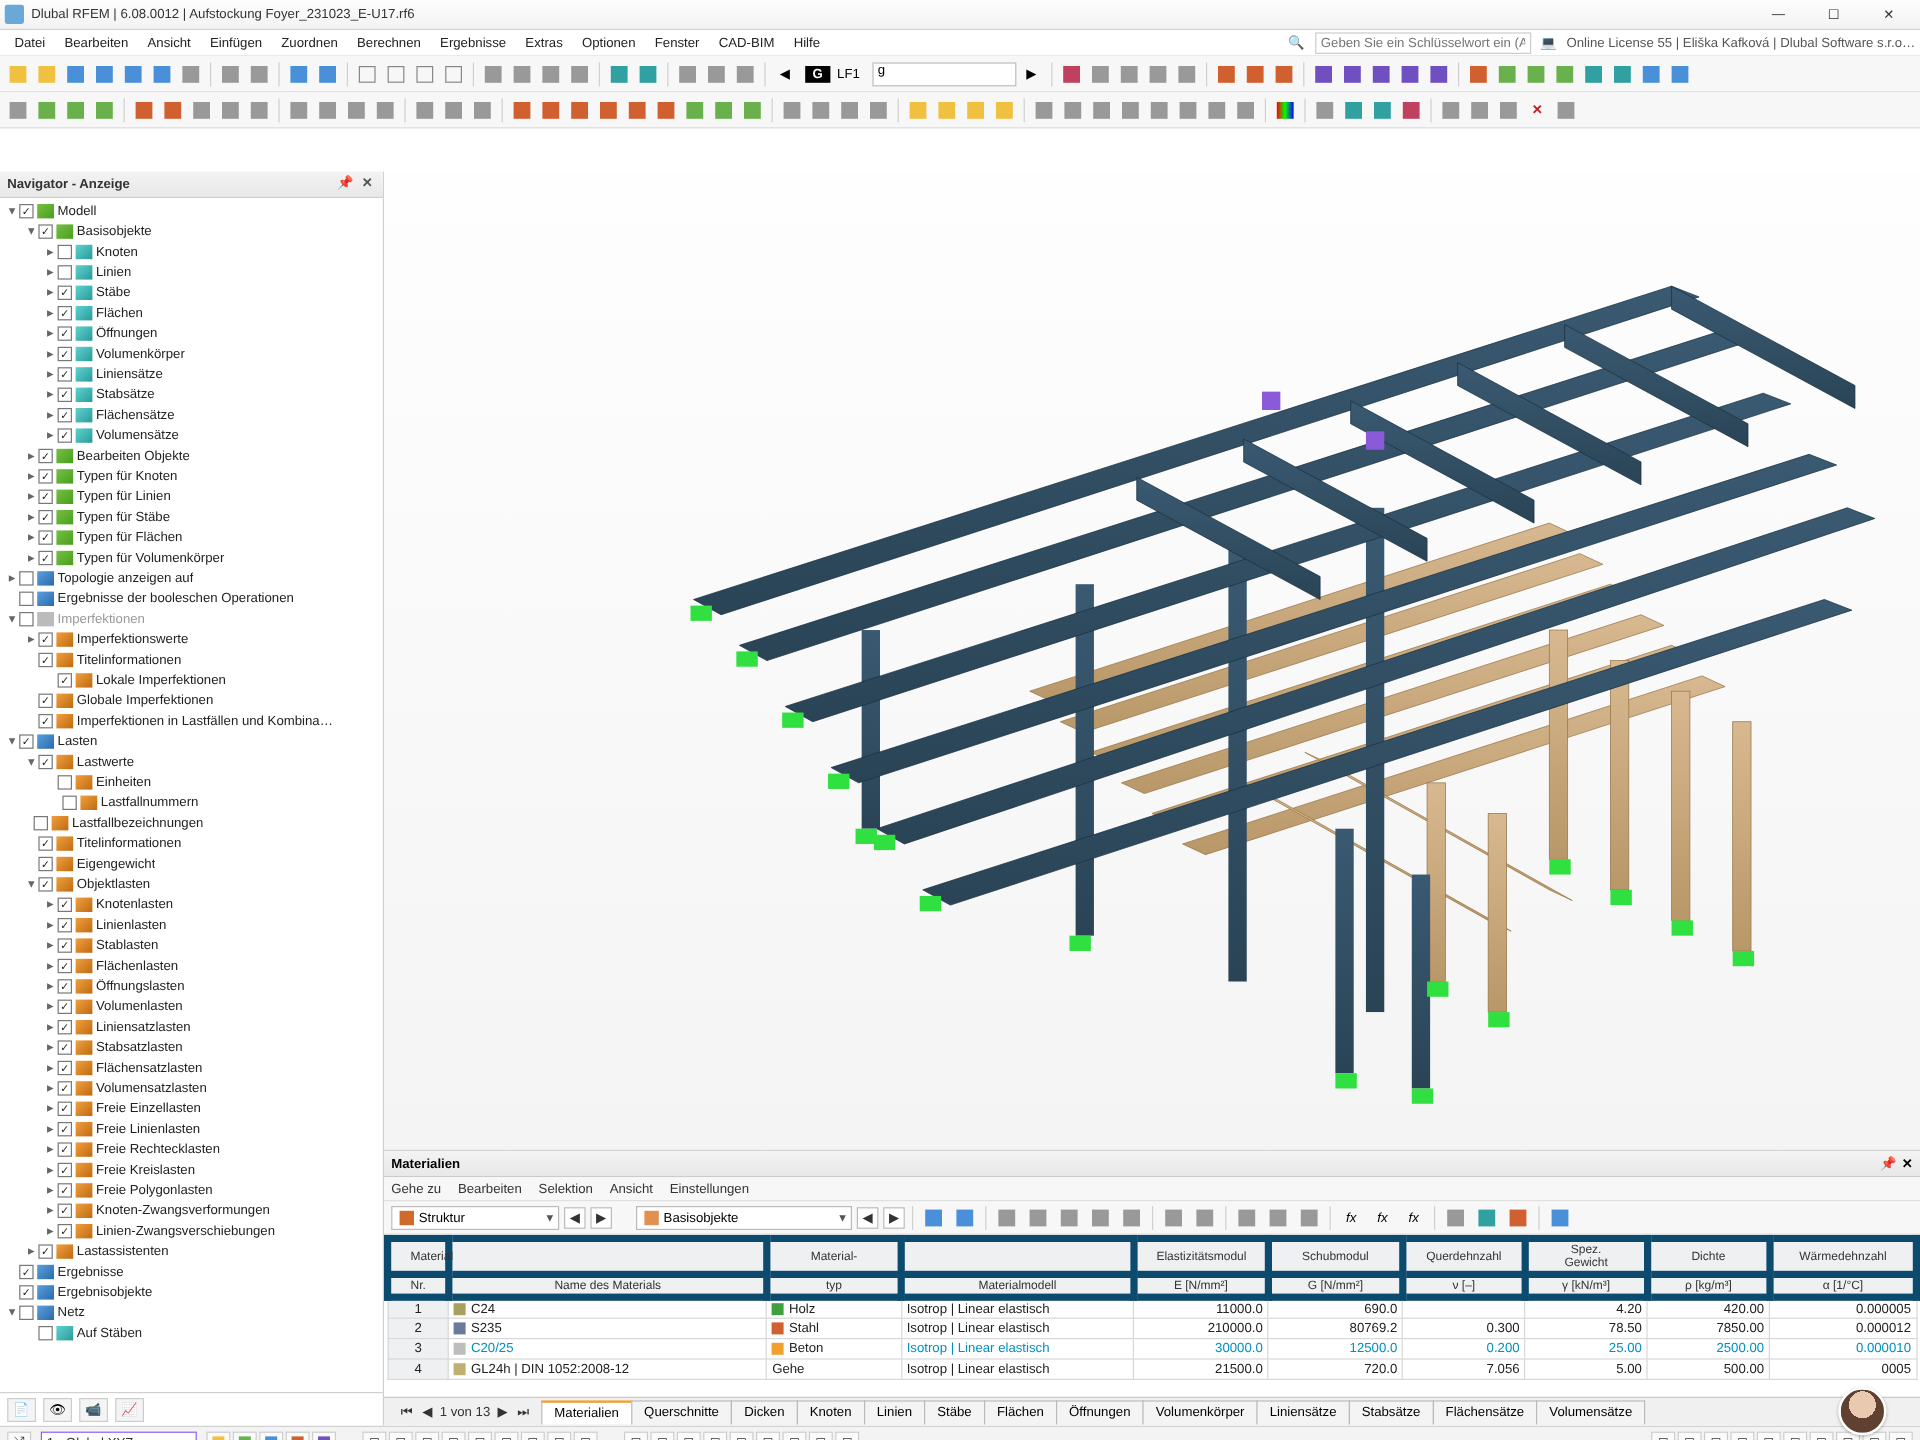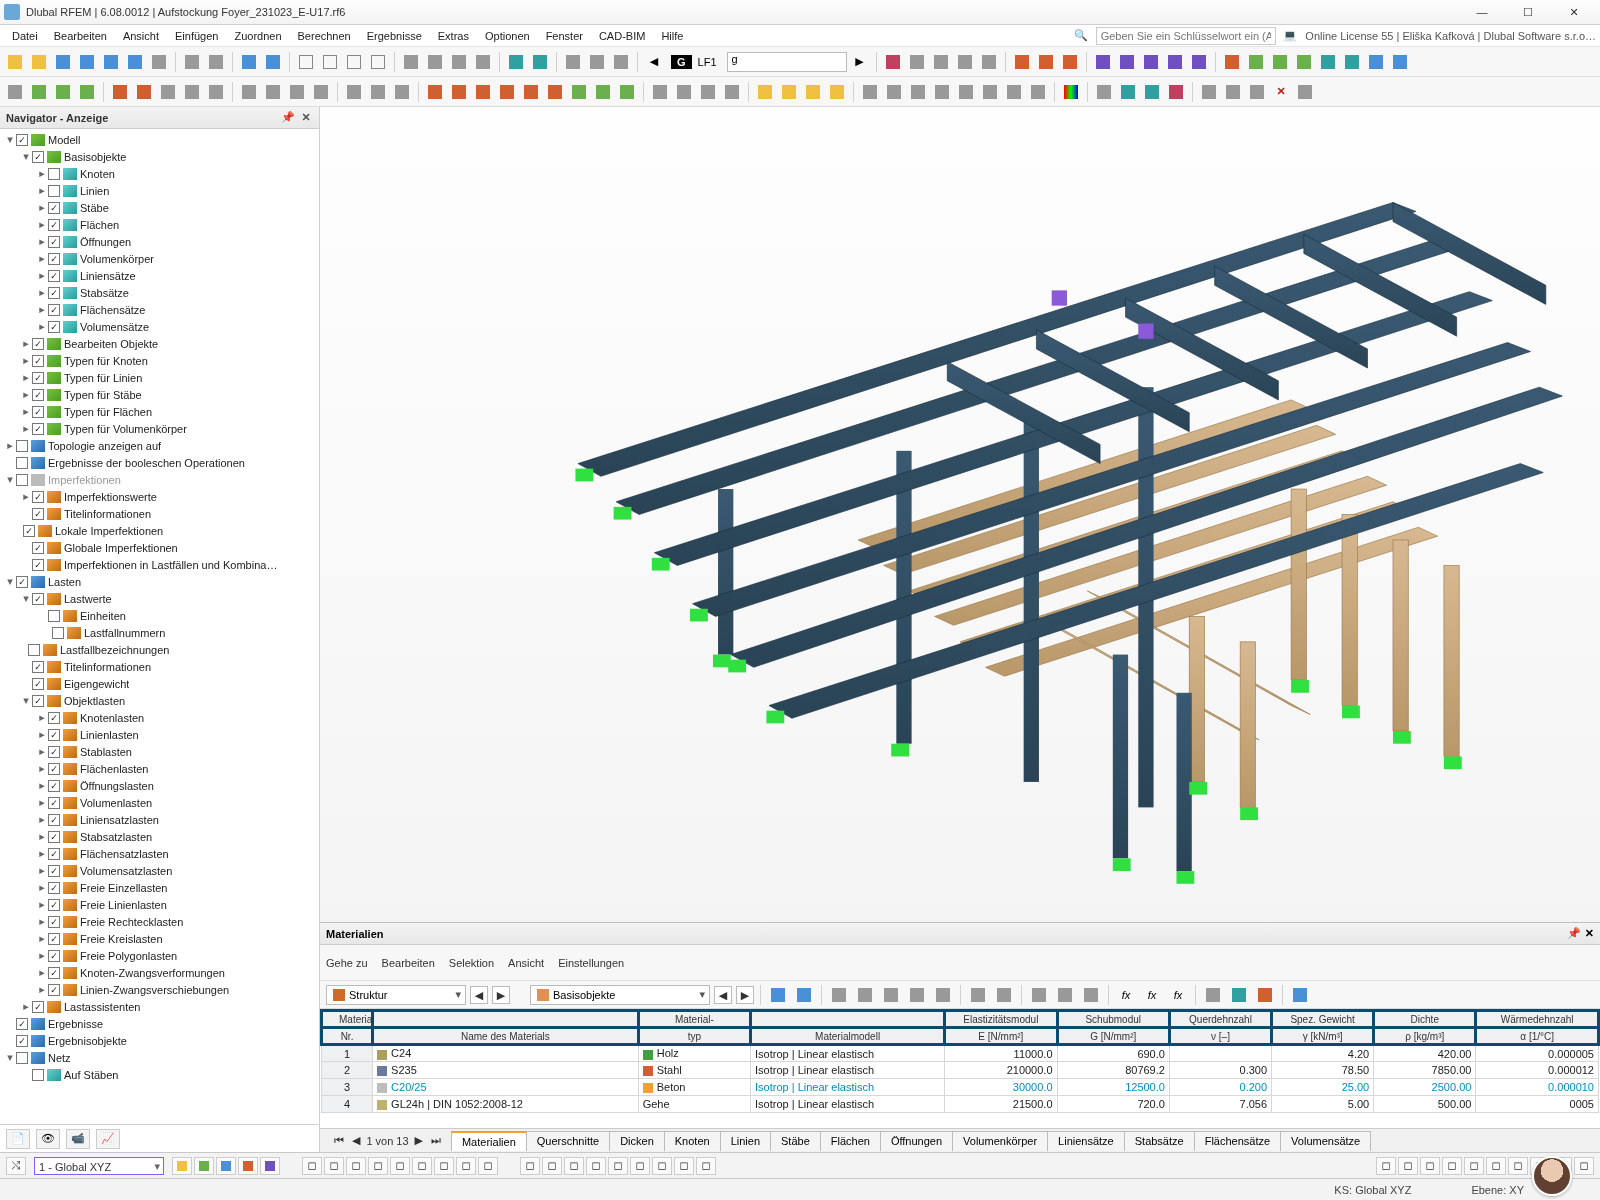--- a/index.html
+++ b/index.html
@@ -18,21 +18,21 @@
 .toolbar { height:30px; background:#f7f7f7; border-bottom:1px solid #dcdcdc; display:flex; align-items:center; padding:0 4px; gap:2px; }
 .toolbar .tbtn { width:22px; height:22px; border:1px solid transparent; display:flex; align-items:center; justify-content:center; cursor:pointer; }
 .toolbar .sep { width:1px; height:20px; background:#d0d0d0; margin:0 3px; }
 .toolbar .tglyph { width:14px; height:14px; border:1px solid #888; }
 .toolbar .lf-label { background:#000; color:#fff; padding:1px 6px; font-weight:bold; margin-left:4px; }
 .toolbar .lf-text { padding:1px 4px; }
 .toolbar .lf-combo { width:120px; height:20px; border:1px solid #bbb; background:#fff; padding:0 4px; margin-left:4px; }
 .toolbar2 { height:30px; background:#f7f7f7; border-bottom:1px solid #dcdcdc; display:flex; align-items:center; padding:0 4px; gap:2px; }
 .toolbar2 .tbtn { width:22px; height:22px; border:1px solid transparent; display:flex; align-items:center; justify-content:center; cursor:pointer; }
 .toolbar2 .sep { width:1px; height:20px; background:#d0d0d0; margin:0 3px; }
-.content { display:flex; height:calc(1200px - 25px - 22px - 30px - 30px - 22px - 26px); }
+.content { display:flex; height:calc(1200px - 25px - 22px - 30px - 30px - 22px - 26px);margin-top:36px; }
 .navigator { width:320px; border-right:1px solid #d0d0d0; display:flex; flex-direction:column; background:#fff; }
 .nav-header { height:22px; background:linear-gradient(#f3f3f3,#e8e8e8); border-bottom:1px solid #ccc; display:flex; align-items:center; padding:0 6px; font-weight:bold; color:#333; }
 .nav-header .controls { margin-left:auto; display:flex; gap:4px; }
 .nav-header .hbtn { width:14px; height:14px; cursor:pointer; color:#555; text-align:center; line-height:12px;}
 .nav-tree { flex:1; overflow-y:auto; padding:2px 0; }
 .tree-row { display:flex; align-items:center; height:17px; padding-left:4px; cursor:pointer; white-space:nowrap; }
 .tw { display:inline-block; width:12px; text-align:center; color:#666; }
 .cb { width:12px; height:12px; border:1px solid #777; margin-right:3px; display:inline-flex; align-items:center; justify-content:center; font-size:9px; color:#222; background:#fff; flex-shrink:0; }
 .cb.checked::after { content:"✓"; }
 .nicon { width:14px; height:12px; margin-right:3px; display:inline-block; flex-shrink:0; }
@@ -43,33 +43,33 @@
 .ic-gray { background:#bbb; }
 .tree-label { color:#222; overflow:hidden; text-overflow:ellipsis; }
 .tree-label.dim { color:#999; }
 .nav-bottom { height:28px; border-top:1px solid #d0d0d0; display:flex; align-items:center; gap:6px; padding:0 6px; }
 .nav-bottom .nbtn { width:24px; height:20px; border:1px solid #ccc; background:#f4f4f4; display:flex; align-items:center; justify-content:center; cursor:pointer; }
 .main { flex:1; display:flex; flex-direction:column; background:#fff; }
 .viewport { flex:1; display:flex; align-items:center; justify-content:center; background:linear-gradient(#fefefe,#f4f4f4); position:relative; overflow:hidden; }
 .bottom-panel { height:230px; border-top:1px solid #c0c0c0; display:flex; flex-direction:column; background:#f7f7f7; }
 .bp-header { height:22px; background:linear-gradient(#f3f3f3,#e8e8e8); border-bottom:1px solid #ccc; display:flex; align-items:center; padding:0 6px; font-weight:bold; }
 .bp-header .controls { margin-left:auto; display:flex; gap:4px; }
-.bp-menubar { height:36px; display:flex; align-items:center; padding:0 6px; gap:14px; background:#f7f7f7; border-bottom:1px solid #e0e0e0;}
+.bp-menubar { height:20px; display:flex; align-items:center; padding:0 6px; gap:14px; background:#f7f7f7; border-bottom:1px solid #e0e0e0;}
 .bp-menubar span { color:#333; cursor:pointer; }
 .bp-toolbar { height:28px; display:flex; align-items:center; padding:0 6px; gap:4px; border-bottom:1px solid #dcdcdc; }
 .bp-toolbar .combo { height:20px; border:1px solid #bbb; background:#fff; padding:0 20px 0 6px; position:relative; min-width:140px; display:flex; align-items:center; }
 .bp-toolbar .combo::after { content:"▾"; position:absolute; right:4px; color:#555; }
 .bp-toolbar .ci { width:12px; height:12px; background:#d06a2a; margin-right:4px; }
 .bp-toolbar .ci2 { width:12px; height:12px; background:#e09050; margin-right:4px; }
 .bp-toolbar .nav { width:18px; height:18px; border:1px solid #bbb; background:#fff; text-align:center; line-height:16px; cursor:pointer; color:#333;}
 .bp-toolbar .tbtn { width:22px; height:22px; border:1px solid transparent; cursor:pointer; display:flex; align-items:center; justify-content:center;}
 .bp-toolbar .sep { width:1px; height:20px; background:#d0d0d0; margin:0 2px; }
 .bp-table { flex:1; overflow:auto; background:#fff; }
 .bp-table table { border-collapse:collapse; width:100%; table-layout:fixed; }
-.bp-table th { background:#eef0f2; border:3px solid #0c4a6e; padding:1px 16px; font-weight:normal; color:#333; font-size:10px; height:17px; }
+.bp-table th { background:#eef0f2; border:6px solid #0c4a6e; padding:1px 16px; font-weight:normal; color:#333; font-size:10px; height:17px; }
 .bp-table td { border:1px solid #d8d8d8; padding:1px 4px; height:17px; color:#222; }
 .bp-table td.right { text-align:right; }
 .bp-table .rownum { background:#eef0f2; text-align:center; }
 .bp-table .swatch { width:10px; height:10px; display:inline-block; margin-right:4px; vertical-align:middle; }
 .bp-tabs { height:24px; display:flex; align-items:center; border-top:1px solid #ccc; background:#f0f0f0; padding-left:4px; gap:0; }
 .bp-tabs .pager { display:flex; align-items:center; gap:4px; padding:0 8px; color:#333; }
 .bp-tabs .pbtn { cursor:pointer; padding:0 2px; color:#333; }
 .bp-tabs .tab { padding:3px 10px; border:1px solid #bbb; border-bottom:none; background:#f4f4f4; cursor:pointer; margin-right:-1px; }
 .bp-tabs .tab.active { background:#fff; border-top:2px solid #f0a030; }
 .statusbar { height:26px; border-top:1px solid #c8c8c8; background:#f3f3f3; display:flex; align-items:center; padding:0 6px; gap:8px; font-size:11px; color:#333; }
@@ -585,21 +585,21 @@
           <span class="cb checked"></span>
           <span class="nicon ic-orange"></span>
           <span class="tree-label">Imperfektionswerte</span>
         </div>
         <div class="tree-row" style="padding-left: 20px;">
           <span class="tw"></span>
           <span class="cb checked"></span>
           <span class="nicon ic-orange"></span>
           <span class="tree-label">Titelinformationen</span>
         </div>
-        <div class="tree-row" style="padding-left: 11px;">
+        <div class="tree-row" style="padding-left: 36px;">
           <span class="tw"></span>
           <span class="cb checked"></span>
           <span class="nicon ic-orange"></span>
           <span class="tree-label">Lokale Imperfektionen</span>
         </div>
         <div class="tree-row" style="padding-left: 20px;">
           <span class="tw"></span>
           <span class="cb checked"></span>
           <span class="nicon ic-orange"></span>
           <span class="tree-label">Globale Imperfektionen</span>

